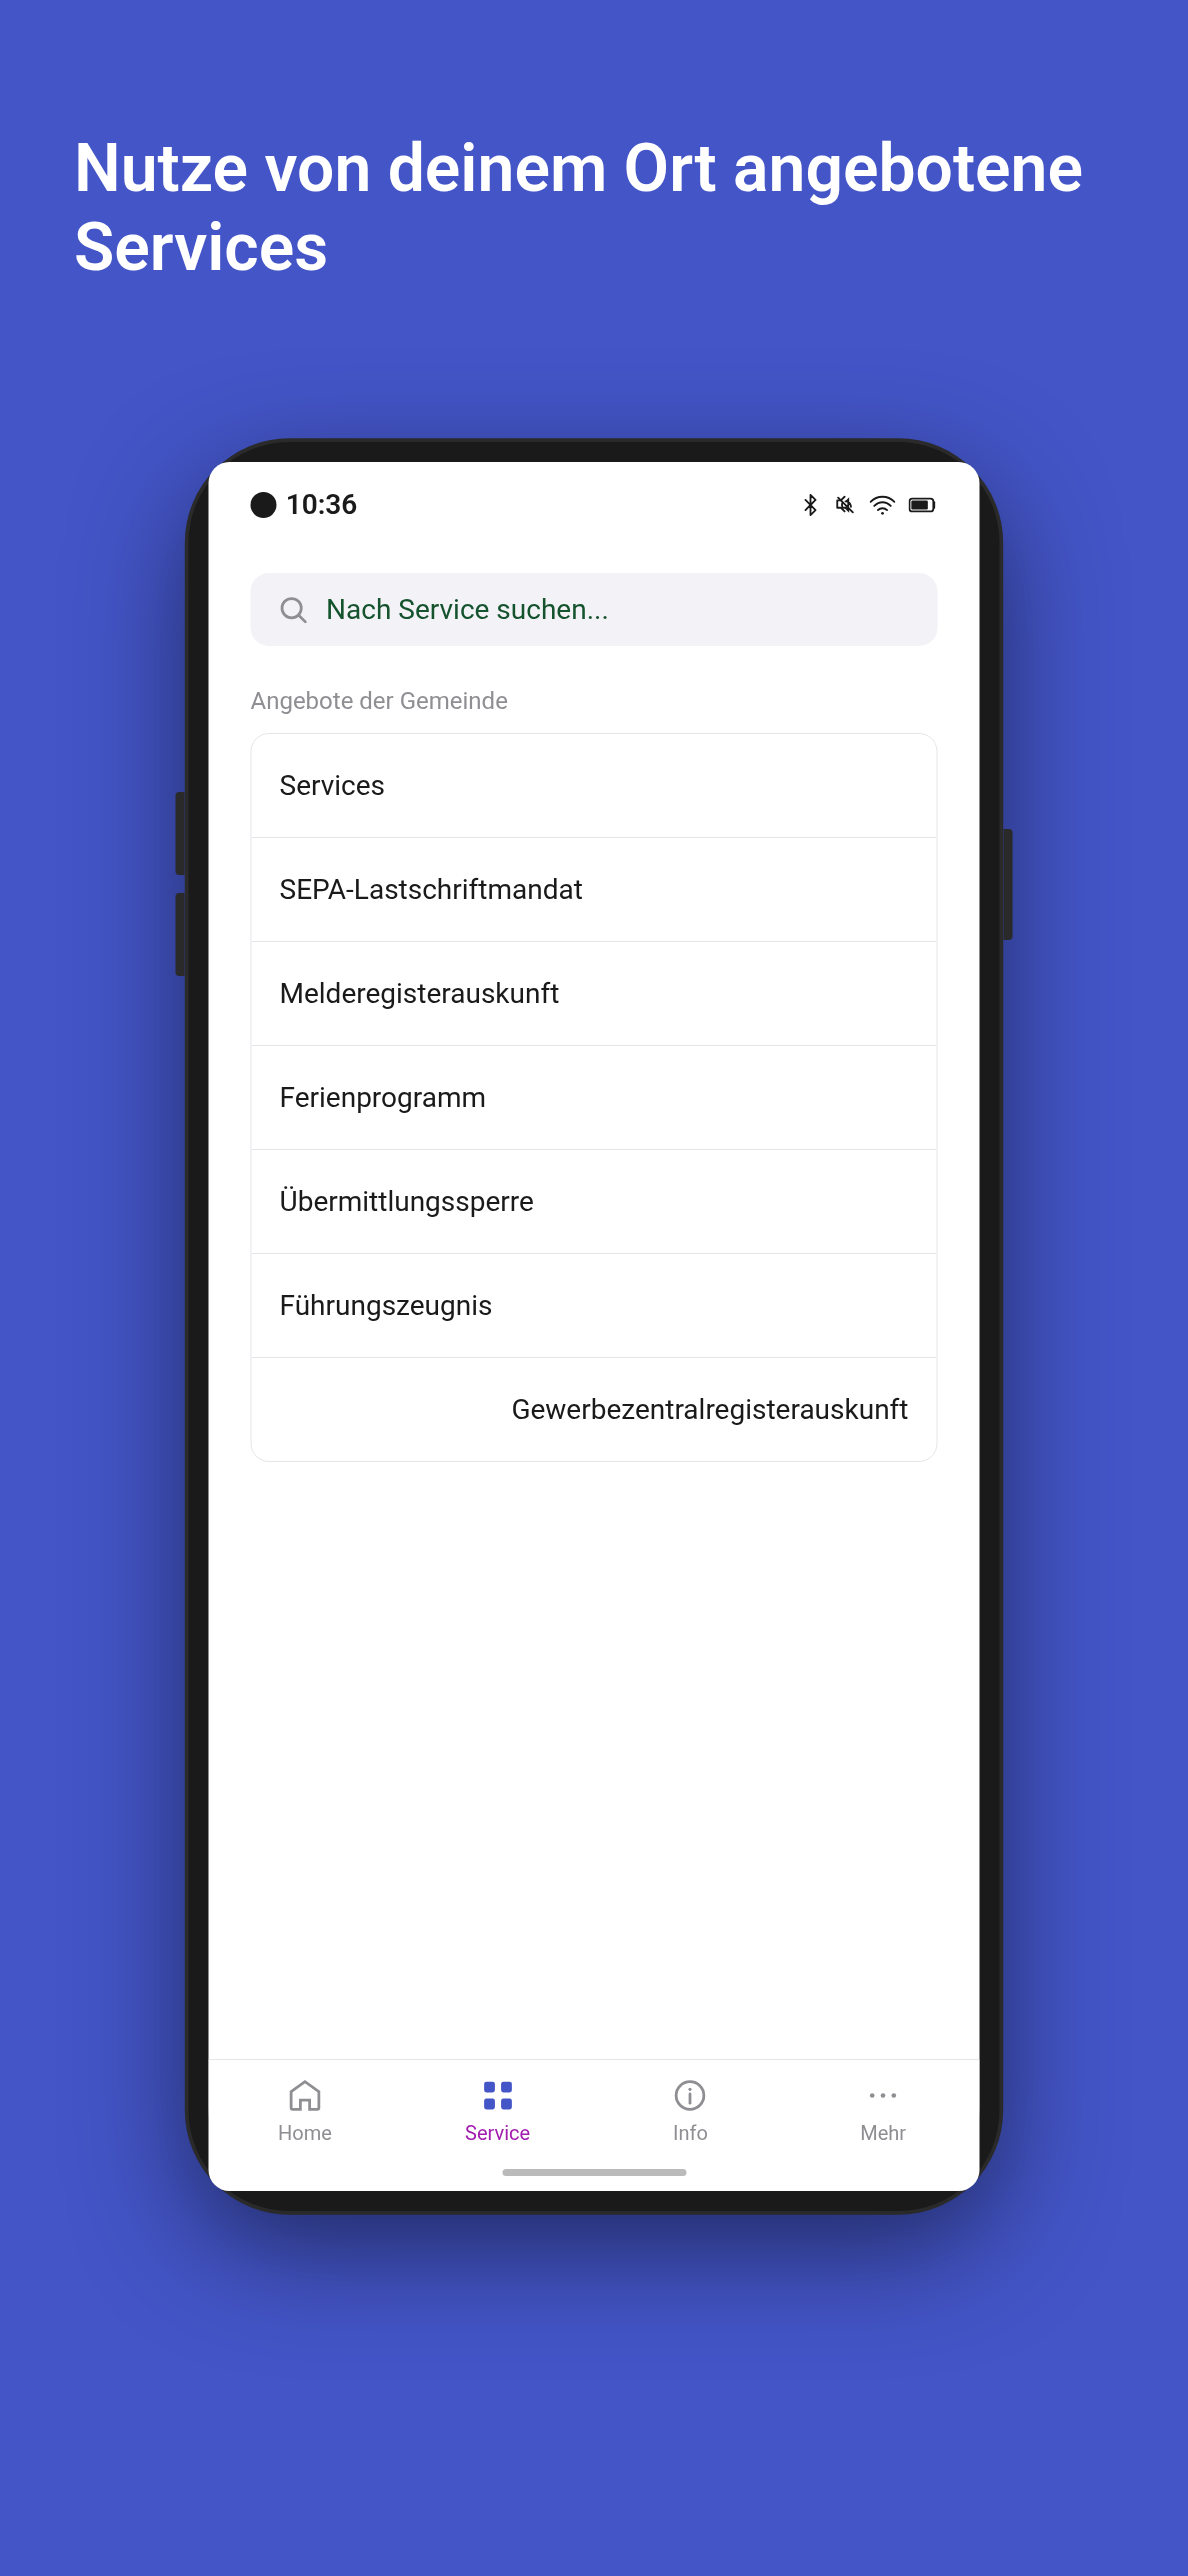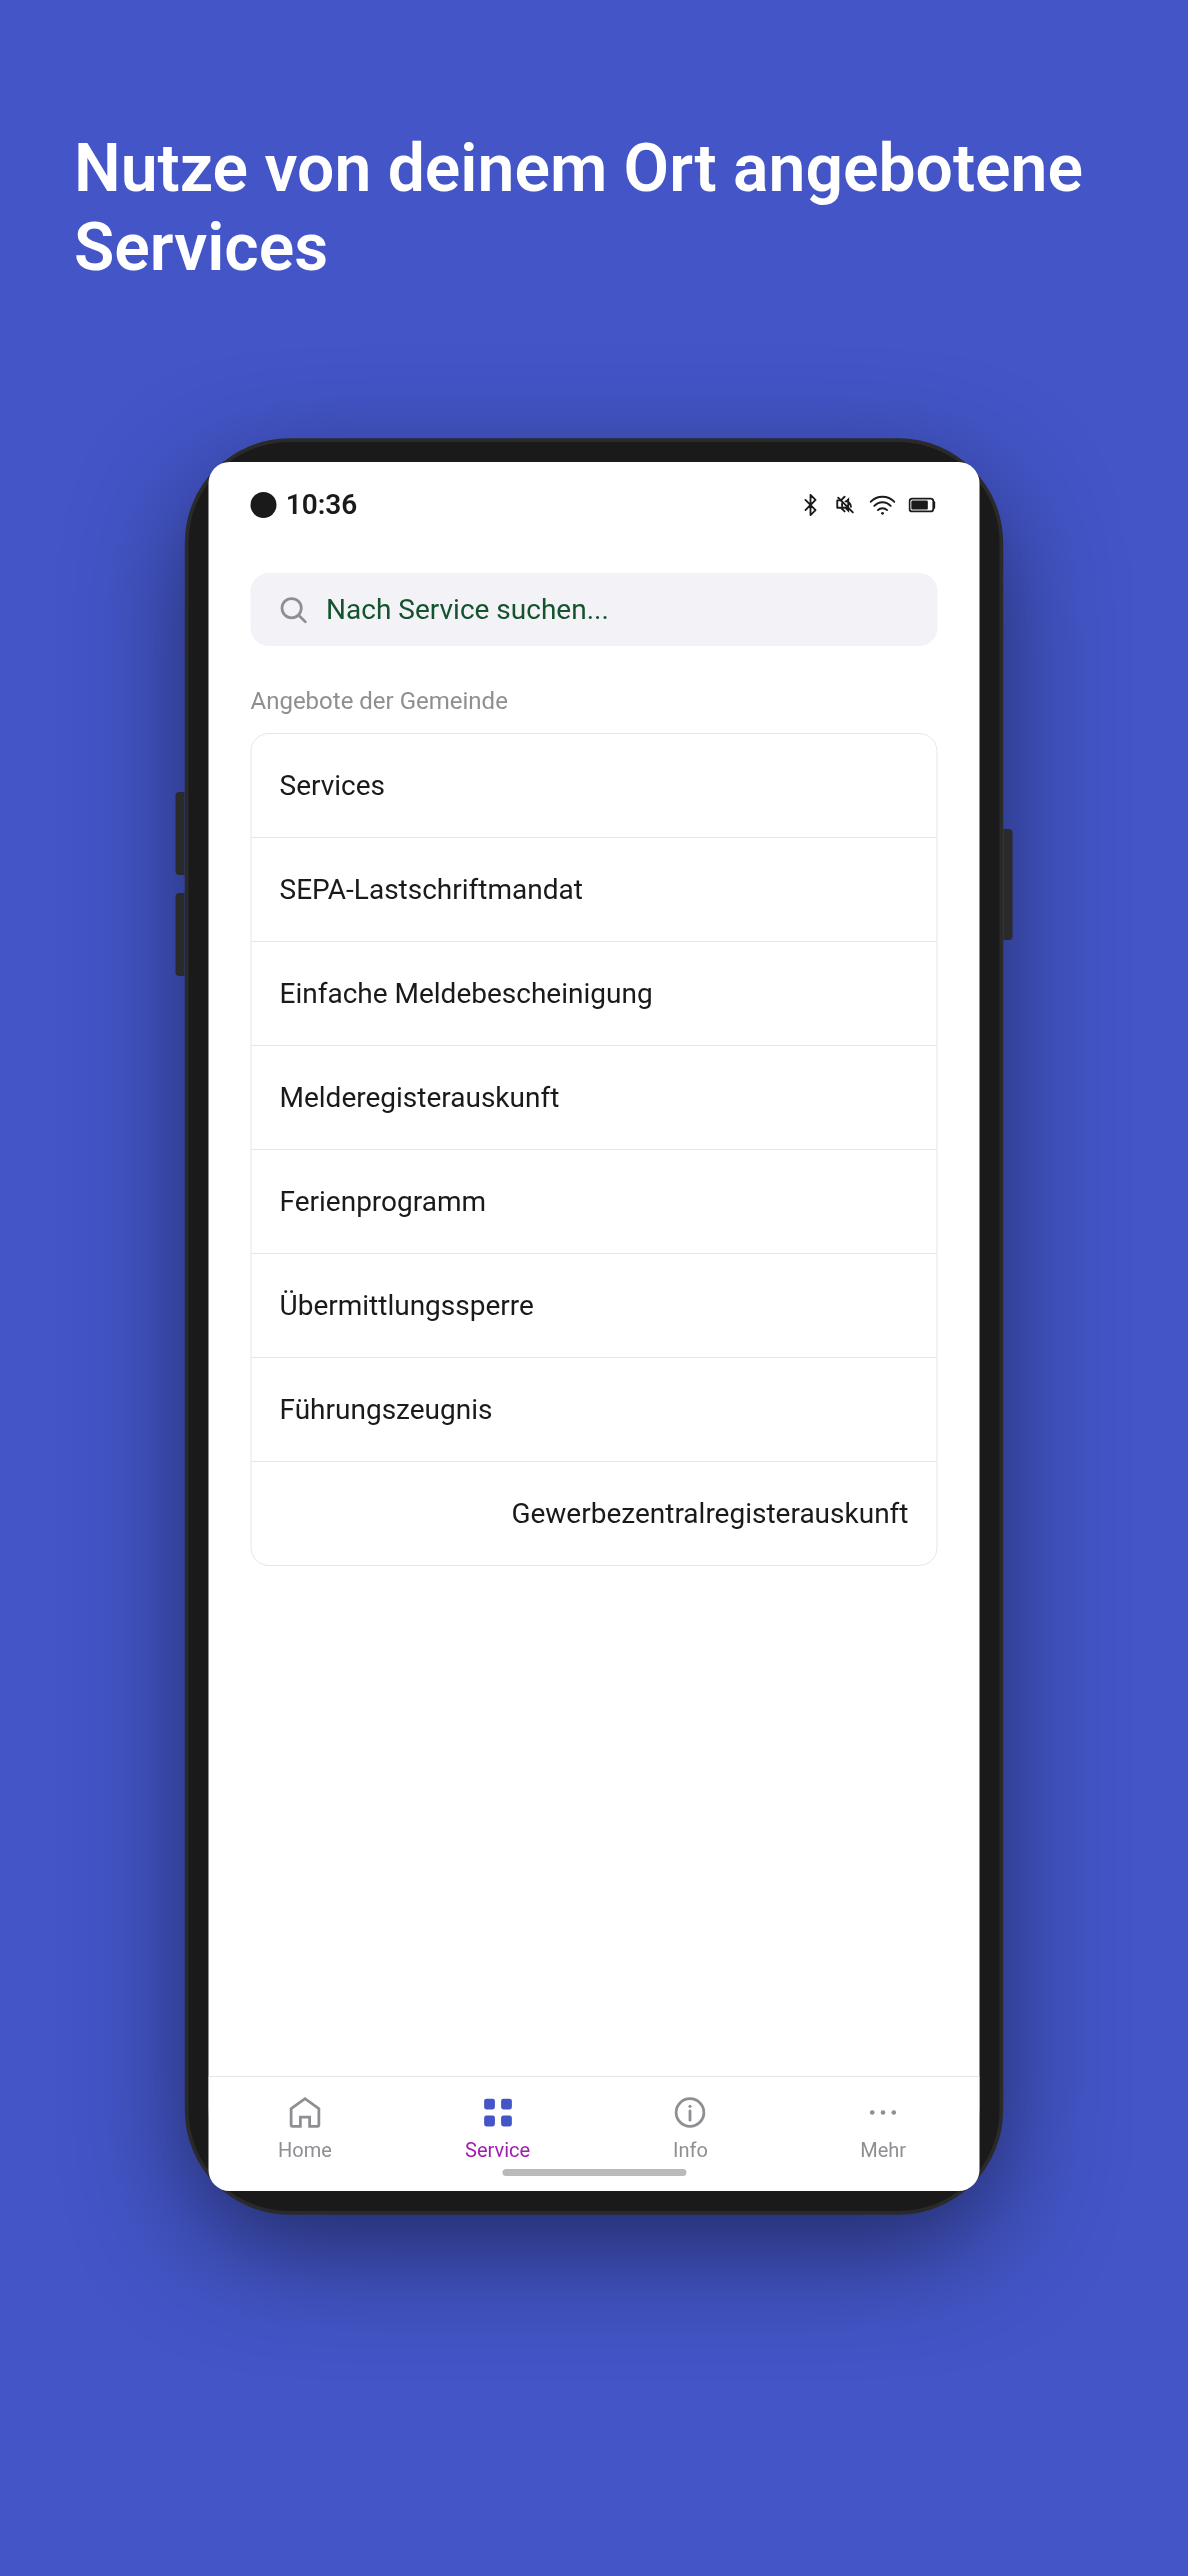--- a/index.html
+++ b/index.html
@@ -186,21 +186,21 @@
       border-bottom: none;
       text-align: right;
     }
 
     
     .tab-bar {
       position: absolute;
       bottom: 0;
       left: 0;
       right: 0;
-      height: 115px;
+      height: 132px;
       background: #ffffff;
       border-top: 0.9px solid #e5e5ea;
       display: flex;
       align-items: flex-start;
       padding-top: 14.7px;
       border-radius: 0 0 83px 83px;
     }
 
     .tab-item {
       flex: 1;
@@ -300,21 +300,20 @@
         </svg>
         <span class="search-placeholder">Nach Service suchen...</span>
       </div>
 
       <div class="section-header">Angebote der Gemeinde</div>
 
       <div class="service-list">
 
       <div class="service-item">Services</div>
           <div class="service-item">SEPA-Lastschriftmandat</div>
-          <div class="service-item">Einfache Meldebescheinigung</div>
           <div class="service-item">Melderegisterauskunft</div>
           <div class="service-item">Ferienprogramm</div>
           <div class="service-item">Übermittlungssperre</div>
           <div class="service-item">Führungszeugnis</div>
           <div class="service-item">Gewerbezentralregisterauskunft</div>
         </div>
 
     </div>
 
     <div class="tab-bar">

